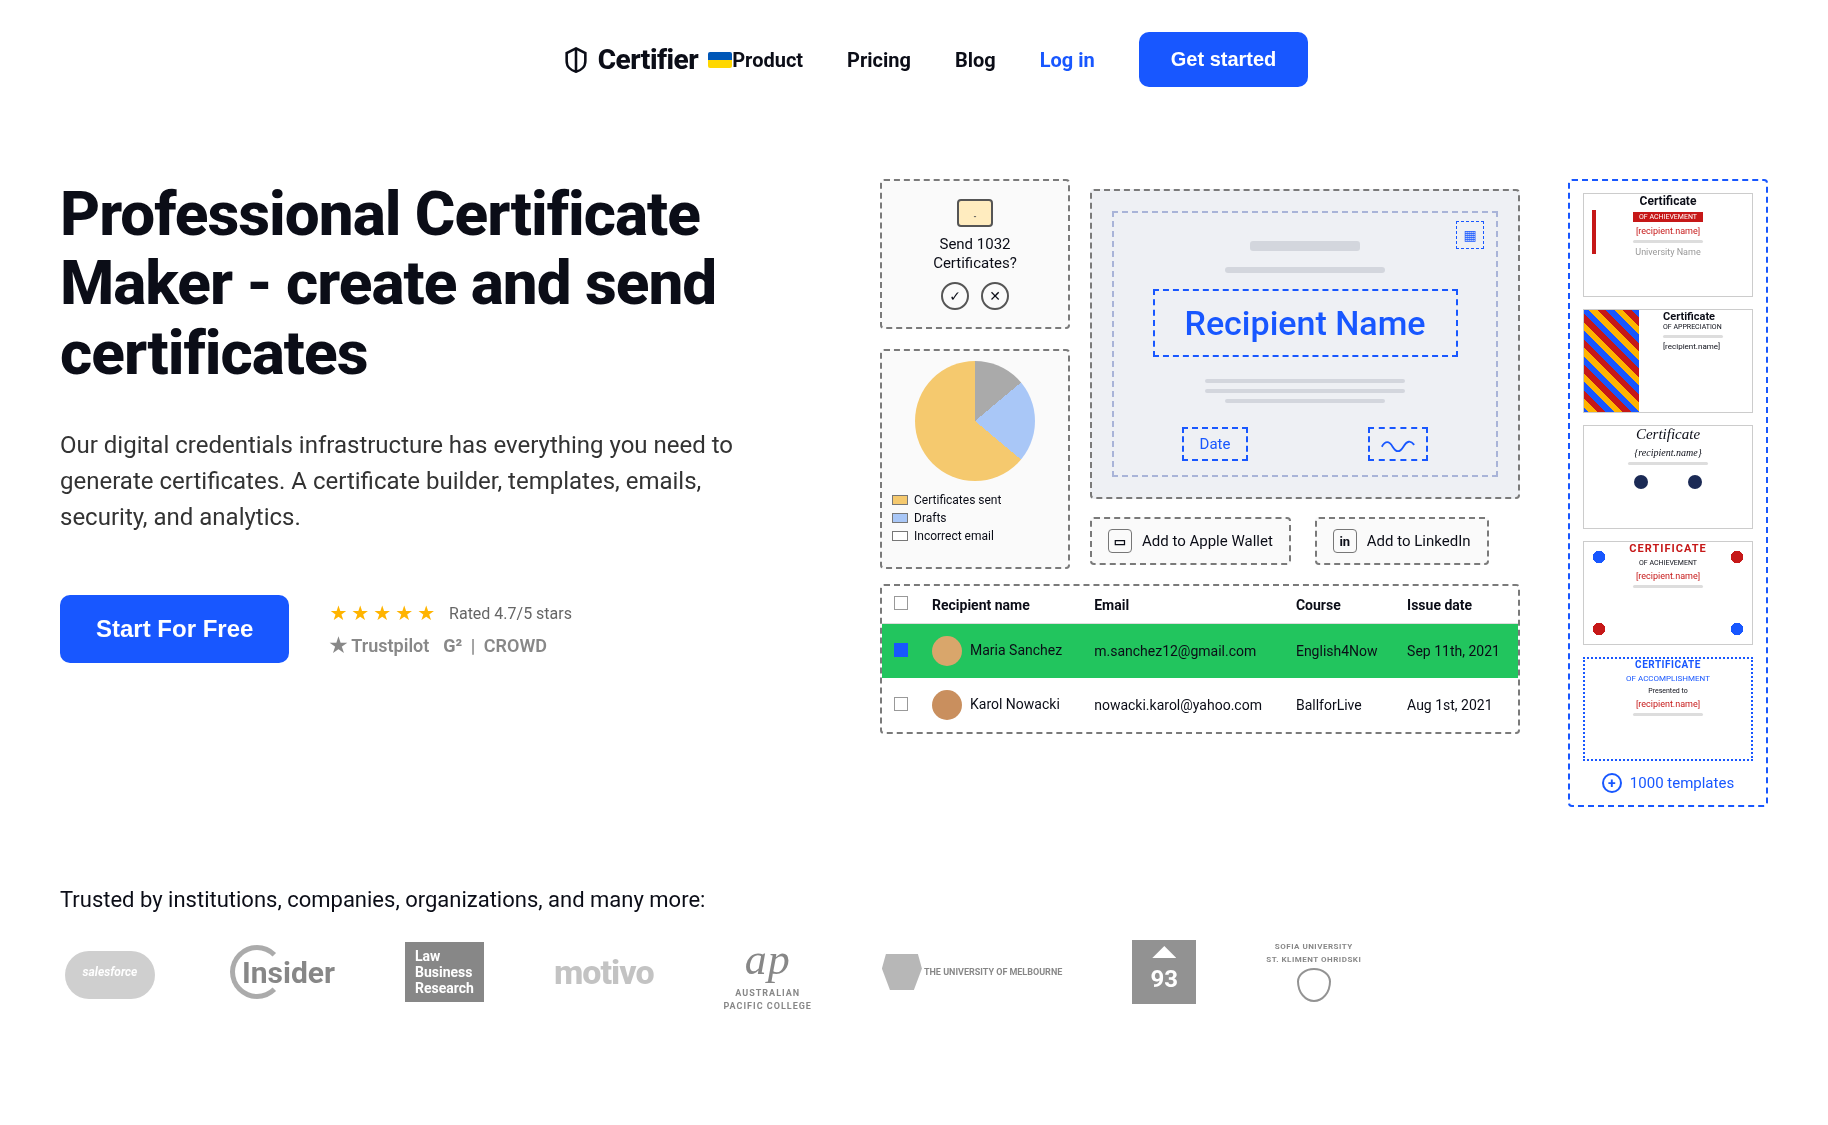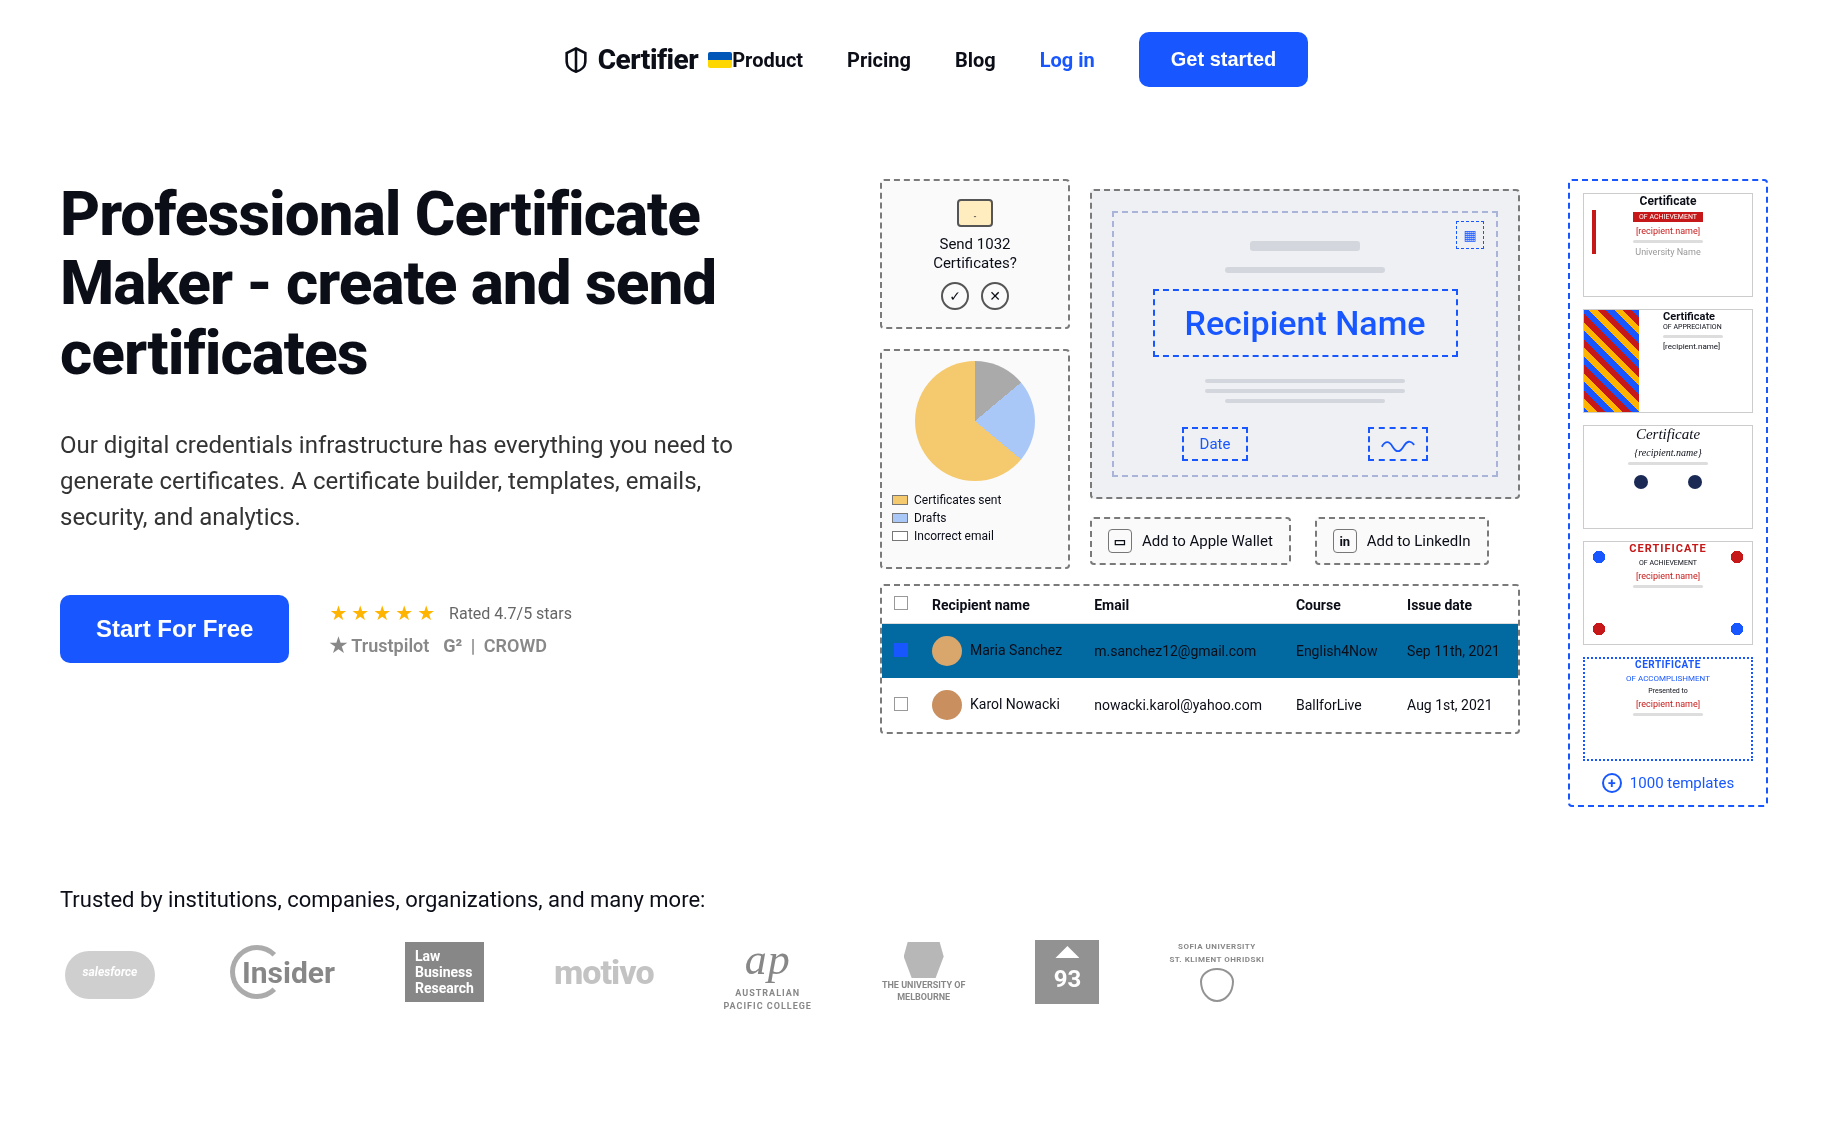--- a/index.html
+++ b/index.html
@@ -153,21 +153,21 @@
 .field-box { border:2px dashed #1857ff; padding:6px 16px; color:#1857ff; font-size:15px; }
 .sig-box { border:2px dashed #1857ff; padding:6px 10px; width:60px; display:flex; align-items:center; justify-content:center;}
 .sig-box svg { width:40px; height:18px; }
 .integration-row { left:210px; top:338px; display:flex; gap:24px; }
 .int-card { display:flex; align-items:center; gap:10px; padding:10px 16px; font-size:15px; border:2px dashed #7a7a7a; border-radius:4px; background:#fafafa; }
 .int-icon { width:24px; height:24px; display:flex; align-items:center; justify-content:center; border:1px solid #777; border-radius:4px; font-size:13px; font-weight:700; }
 .table-card { left:0; top:405px; width:640px; border:2px dashed #7a7a7a; border-radius:4px; background:#fff; overflow:hidden; }
 .table-card table { width:100%; border-collapse:collapse; font-size:14px; }
 .table-card th { text-align:left; padding:10px 12px; font-weight:700; border-bottom:1px solid #ddd; background:#fff; }
 .table-card td { padding:12px; }
-.table-card tr.sel { background:#0369a1; }
+.table-card tr.sel { background:#22c55e; }
 .avatar { width:30px; height:30px; border-radius:50%; background:#d9a66b; display:inline-block; vertical-align:middle; margin-right:8px; }
 .avatar.a2 { background:#c98f5e; }
 .chk { width:14px; height:14px; border:1px solid #999; display:inline-block; }
 .templates {
   width:200px;
   border:2px dashed #1857ff;
   border-radius:4px;
   padding:12px;
   display:flex;
   flex-direction:column;
@@ -211,21 +211,21 @@
 .plogo.sf { width:100px; }
 .plogo.sf .cloud { position:relative; width:90px; height:54px;}
 .plogo.sf .cloud:before { content:""; position:absolute; inset:6px 0 0; background:#bbb; border-radius:30px; }
 .plogo.sf .cloud:after { content:"salesforce"; position:absolute; inset:0; display:grid; place-items:center; color:#fff; font-size:12px; font-style:italic;}
 .plogo.ins { font-size:30px; font-weight:700; }
 .plogo.ins .cir { width:54px; height:54px; border:5px solid #888; border-radius:50%; border-right-color:transparent; display:inline-block; margin-right:-42px; vertical-align:middle;}
 .plogo.lbr { background:#555; color:#fff; padding:6px 10px; font-size:14px; line-height:1.15; }
 .plogo.mot { font-size:34px; color:#aaa; font-weight:800; letter-spacing:-1px;}
 .plogo.apc { flex-direction:column; gap:3px; font-size:9px; letter-spacing:1px; text-align:center;}
 .plogo.apc .ap { font-size:44px; font-style:italic; font-family:Georgia,serif; font-weight:400;}
-.plogo.mel { flex-direction:column; gap:2px; font-size:9px; text-align:center;}
+.plogo.mel { flex-direction:row; gap:2px; font-size:9px; text-align:center;}
 .plogo.mel .crest { width:40px; height:36px; background:#999; clip-path:polygon(10% 0,90% 0,100% 40%,80% 100%,20% 100%,0 40%);}
 .plogo.g93 { background:#15803d; width:64px; height:64px; color:#fff; font-size:24px; position:relative;}
 .plogo.g93:before { content:""; position:absolute; top:6px; left:50%; transform:translateX(-50%); width:24px; height:12px; background:#fff; clip-path:polygon(0 100%,50% 0,100% 100%);}
 .plogo.sofia { flex-direction:column; gap:4px; font-size:8px; text-align:center; letter-spacing:0.5px;}
 .plogo.sofia .emblem { width:34px; height:46px; border:2px solid #666; border-radius:50% 50% 50% 50% / 40% 40% 60% 60%;}
 </style>
 </head>
 <body>
 
 <header class="header">

